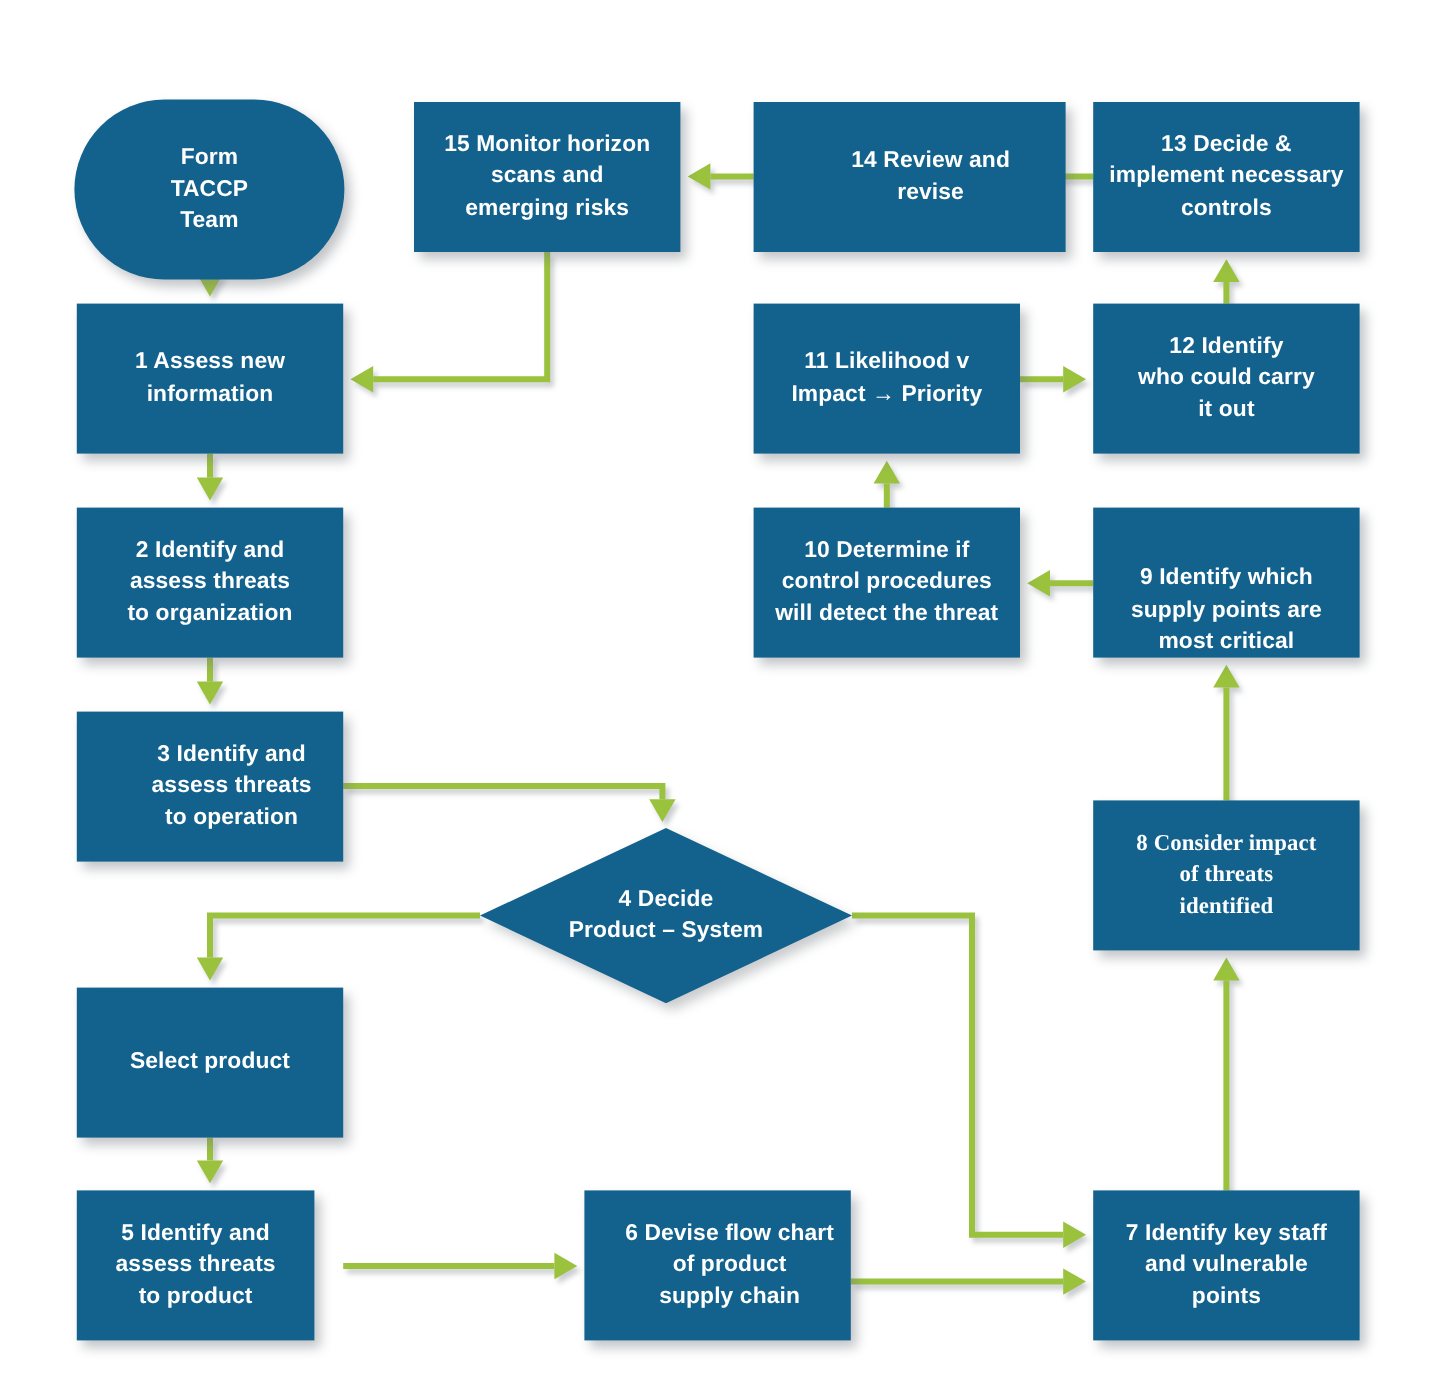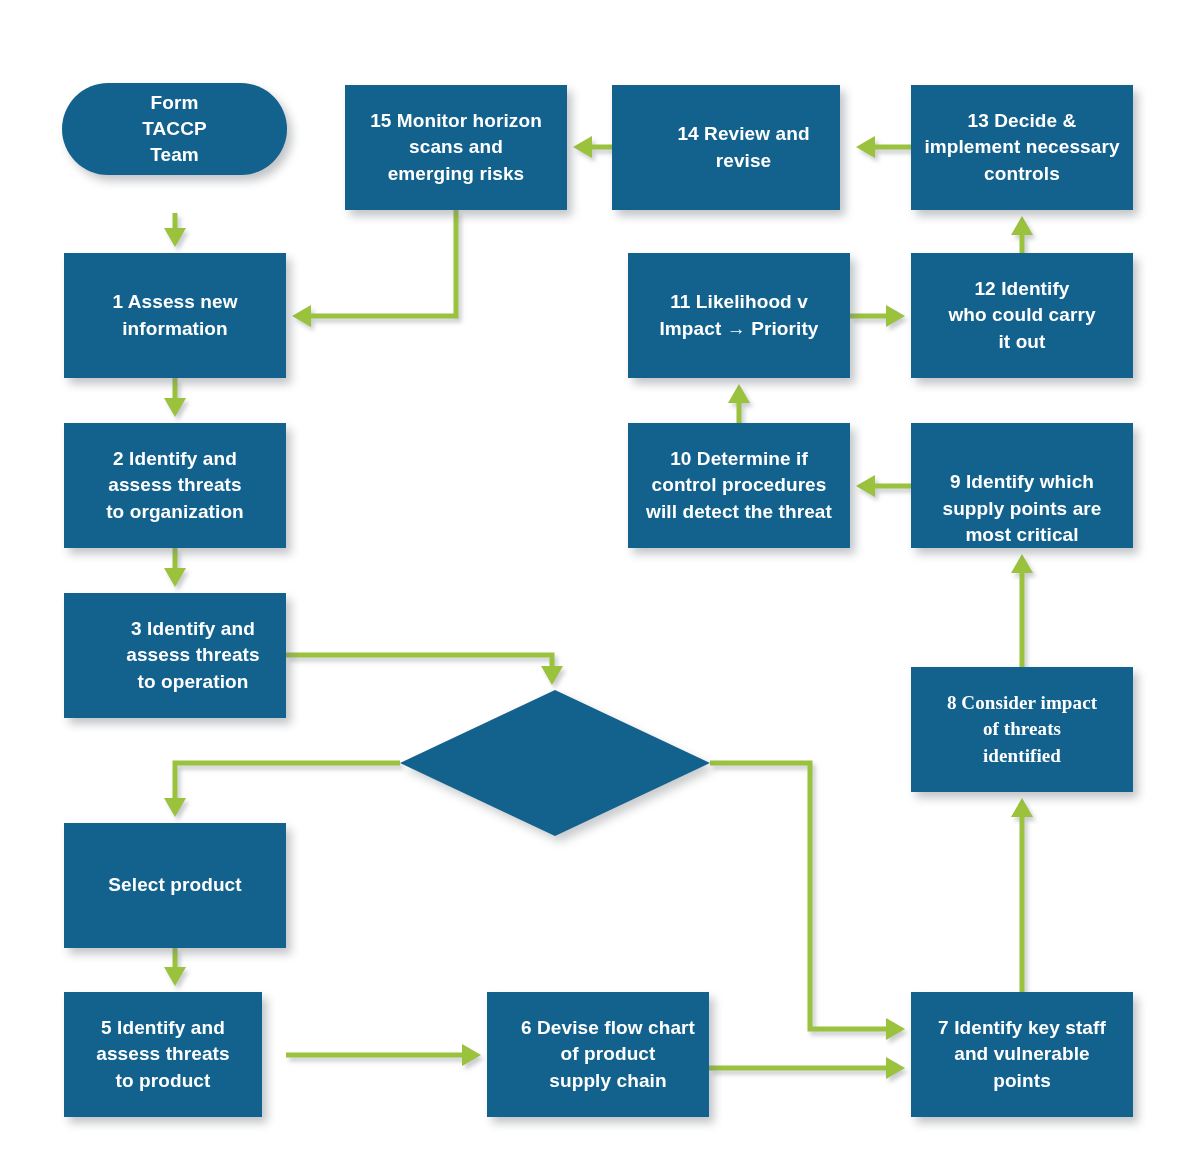--- a/index.html
+++ b/index.html
@@ -145,31 +145,31 @@
       <g filter="url(#edgeShadow)">
         <polyline points="709,1068 886,1068" fill="none" stroke="#9ac23c" stroke-width="5" stroke-linecap="butt" stroke-linejoin="miter"></polyline>
         <polygon points="905.0,1068.0 886.0,1079.0 886.0,1057.0" fill="#9ac23c"></polygon>
       </g>
       <g filter="url(#edgeShadow)">
         <polyline points="1022,992 1022,817" fill="none" stroke="#9ac23c" stroke-width="5" stroke-linecap="butt" stroke-linejoin="miter"></polyline>
         <polygon points="1022.0,798.0 1033.0,817.0 1011.0,817.0" fill="#9ac23c"></polygon>
       </g>
     </svg>
   <div id="nodes-layer">
-      <div class="node terminator" style="left: 62px; top: 83px; width: 225px; height: 92px;">
+      <div class="node terminator" style="left: 62px; top: 83px; width: 225px; height: 150px;">
         <span class="label">Form
 TACCP
 Team</span>
       </div>
       <div class="node proc" style="left: 345px; top: 85px; width: 222px; height: 125px;">
         <span class="label">15 Monitor horizon
 scans and
 emerging risks</span>
       </div>
-      <div class="node proc" style="left: 612px; top: 85px; width: 228px; height: 125px; padding-left: 35px;">
+      <div class="node proc" style="left: 628px; top: 85px; width: 260px; height: 125px; padding-left: 35px;">
         <span class="label">14 Review and
 revise</span>
       </div>
       <div class="node proc" style="left: 911px; top: 85px; width: 222px; height: 125px;">
         <span class="label">13 Decide &amp;
 implement necessary
 controls</span>
       </div>
       <div class="node proc" style="left: 64px; top: 253px; width: 222px; height: 125px;">
         <span class="label">1 Assess new
@@ -204,20 +204,22 @@
 assess threats
 to operation</span>
       </div>
       <div class="node proc" style="left: 911px; top: 667px; width: 222px; height: 125px; font-family: Liberation Serif, serif;">
         <span class="label">8 Consider impact
 of threats
 identified</span>
       </div>
       <div class="node decision" style="left: 400px; top: 690px; width: 310px; height: 146px;">
         <div class="diamond-bg"></div>
+        <span class="label">4 Decide
+Product – System</span>
       </div>
       <div class="node proc" style="left: 64px; top: 823px; width: 222px; height: 125px;">
         <span class="label">Select product</span>
       </div>
       <div class="node proc" style="left: 64px; top: 992px; width: 198px; height: 125px;">
         <span class="label">5 Identify and
 assess threats
 to product</span>
       </div>
       <div class="node proc" style="left: 487px; top: 992px; width: 222px; height: 125px; padding-left: 20px;">

